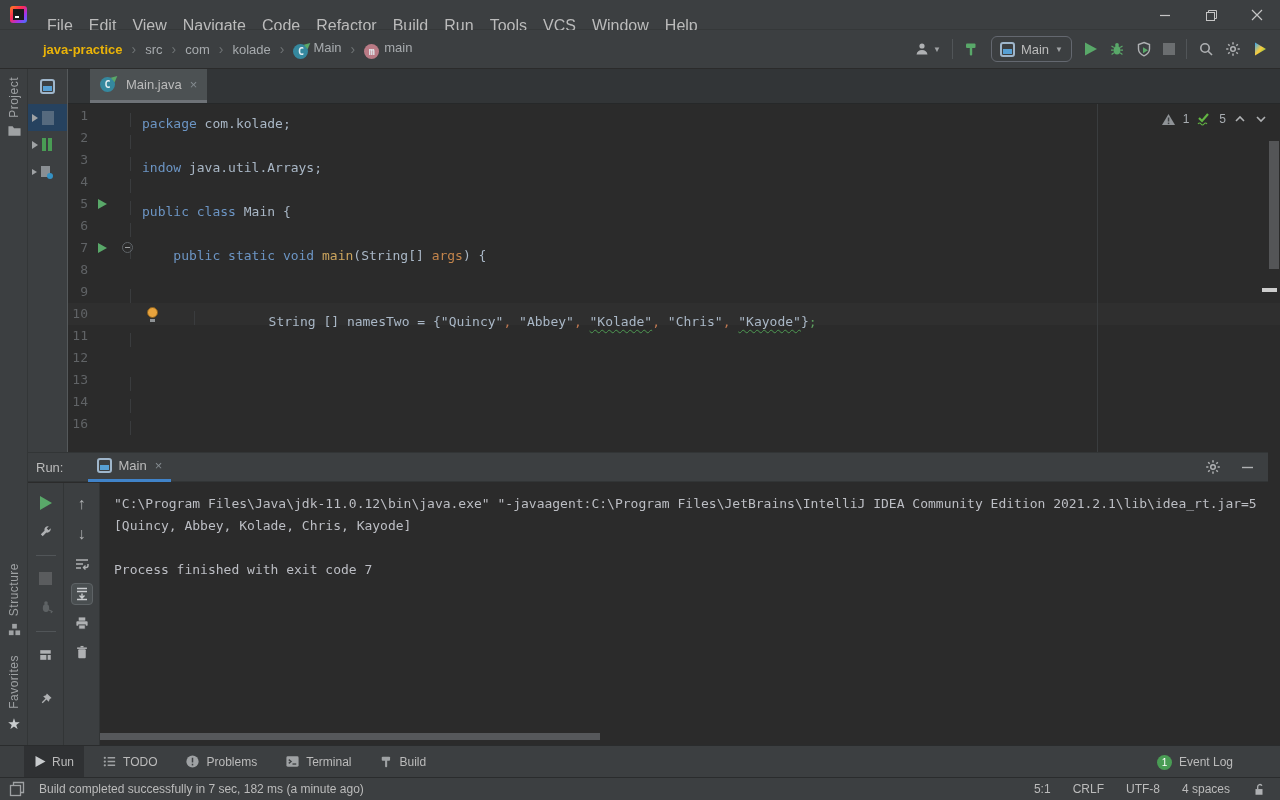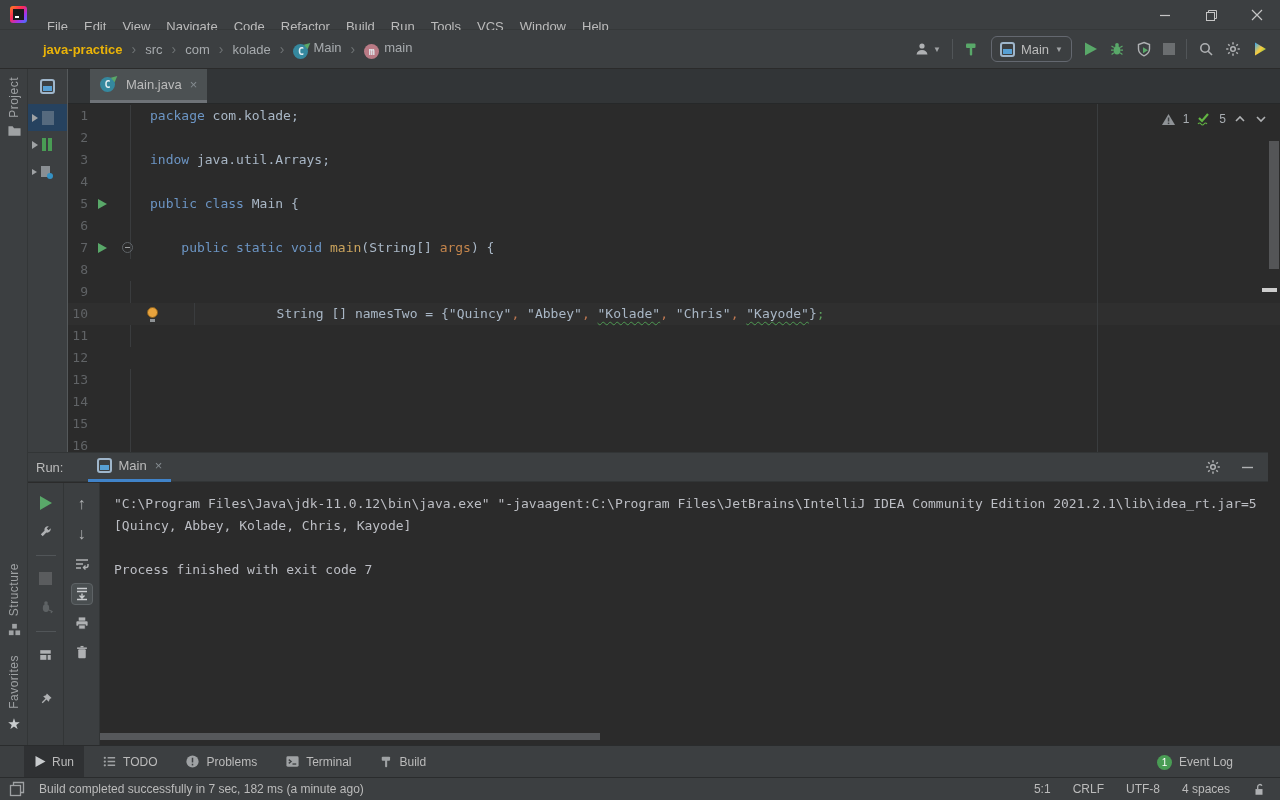--- a/index.html
+++ b/index.html
@@ -7,21 +7,21 @@
   body { font-family:"Liberation Sans", sans-serif; }
   #app { position:relative; width:1280px; height:800px; background:#2B2B2B; color:#BBBBBB; }
 
   
   #titlebar { position:absolute; left:0; top:0; width:1280px; height:30px; background:#3C3F41; border-bottom:1px solid #353839; display:flex; align-items:center; }
   .logo { width:17px; height:17px; margin-left:10px; border-radius:3px;
           background:linear-gradient(135deg,#FC801D 0%,#FE2857 40%,#9E35F0 70%,#3B7BFF 100%); position:relative; }
   .logo::after { content:""; position:absolute; left:3px; top:3px; right:3px; bottom:3px; background:#1A1A1A; }
   .logo::before { content:""; position:absolute; left:5px; bottom:5px; width:4px; height:2px; background:#fff; z-index:1; }
   #menus { display:flex; margin-left:12px; height:30px; align-items:center; }
-  .menu-item { padding:0 8px; font-size:13px; color:#BBBBBB; cursor:default;margin-top:23px; }
+  .menu-item { padding:0 8px; font-size:16px; color:#BBBBBB; cursor:default;margin-top:23px; }
   .mn { text-decoration:underline; text-underline-offset:2px; }
   .win-title { position:absolute; left:637px; top:0; line-height:30px; font-size:13px; color:#848484; }
   .win-controls { position:absolute; right:0; top:0; height:30px; display:flex; }
   .win-btn { width:46px; height:30px; display:flex; align-items:center; justify-content:center; }
 
   
   #navbar { position:absolute; left:0; top:30px; width:1280px; height:39px; background:#3C3F41; border-bottom:1px solid #2B2B2B; }
   #breadcrumb { position:absolute; left:40px; top:0; height:38px; display:flex; align-items:center; font-size:13px; color:#A7ABAE; }
   .crumb { margin:0 3px; }
   .crumb.bold { font-weight:bold; color:#eab308; }
@@ -66,21 +66,21 @@
   
   #editor { position:absolute; left:68px; top:104px; width:1212px; height:348px; background:#2B2B2B; overflow:hidden; font-family:"DejaVu Sans Mono",monospace; font-size:13px; }
   #code-lines { position:absolute; left:0; top:1px; right:0; }
   .code-line { display:flex; height:22px; line-height:22px; position:relative; }
   .code-line.hl { background:#2F2F2F;gap:32px; }
   .ln { width:16px; margin-left:4px; text-align:right; color:#606366; flex:none; }
   .g1 { width:42px; flex:none; position:relative; }
   .run-arrow { position:absolute; left:10px; top:6px; width:0; height:0; border-left:9px solid #59A869; border-top:5px solid transparent; border-bottom:5px solid transparent; }
   .fold-ic { position:absolute; left:34px; top:5px; width:11px; height:11px; border:1px solid #5F6468; border-radius:50%; }
   .fold-ic::after { content:""; position:absolute; left:2px; right:2px; top:4px; height:1px; background:#9FA2A4; }
-  .ct { padding-left:19px; white-space:pre; border-left:1px solid #3A3C3E; }
+  .ct { padding-left:11px; white-space:pre; border-left:1px solid #3A3C3E;margin-top:8px; }
   .bulb { position:absolute; left:79px; top:4px; width:11px; height:11px; border-radius:50%; background:#E8A33D; border:1px solid #8A5F1D; }
   .bulb::after { content:""; position:absolute; left:2px; top:11px; width:5px; height:3px; background:#8E9295; }
   .tk-kw { color:#6C95C4; } .tk-pl { color:#A9B7C6; } .tk-cm { color:#777B7E; }
   .tk-mth { color:#CBA45D; } .tk-prm { color:#C4854C; }
   .tk-it { color:#A9A0B5; font-style:italic; }
   .tk-str { color:#A9B7C6; }
   .tk-strt { color:#A9B7C6; text-decoration:underline wavy #4E9A52 1px; text-underline-offset:3px; }
   .tk-com { color:#BF7852; } .tk-smc { color:#5C9E5E; }
   #margin-guide { position:absolute; left:1029px; top:0; bottom:0; width:1px; background:#3A3D3F; pointer-events:none; }
   #insp-widget { position:absolute; right:12px; top:8px; display:flex; align-items:center; gap:7px; font-family:"Liberation Sans",sans-serif; font-size:12px; color:#A8ADB2; }
@@ -365,25 +365,20 @@
           <span class="ln">12</span>
           <span class="g1"></span>
         </div>
         <div class="code-line">
           <span class="ln">13</span>
           <span class="g1"></span>
           <span class="ct"></span>
         </div>
         <div class="code-line">
           <span class="ln">14</span>
-          <span class="g1"></span>
-          <span class="ct"></span>
-        </div>
-        <div class="code-line">
-          <span class="ln">15</span>
           <span class="g1"></span>
           <span class="ct"></span>
         </div>
         <div class="code-line">
           <span class="ln">16</span>
           <span class="g1"></span>
           <span class="ct"></span>
         </div>
       </div>
     <div id="margin-guide"></div>

